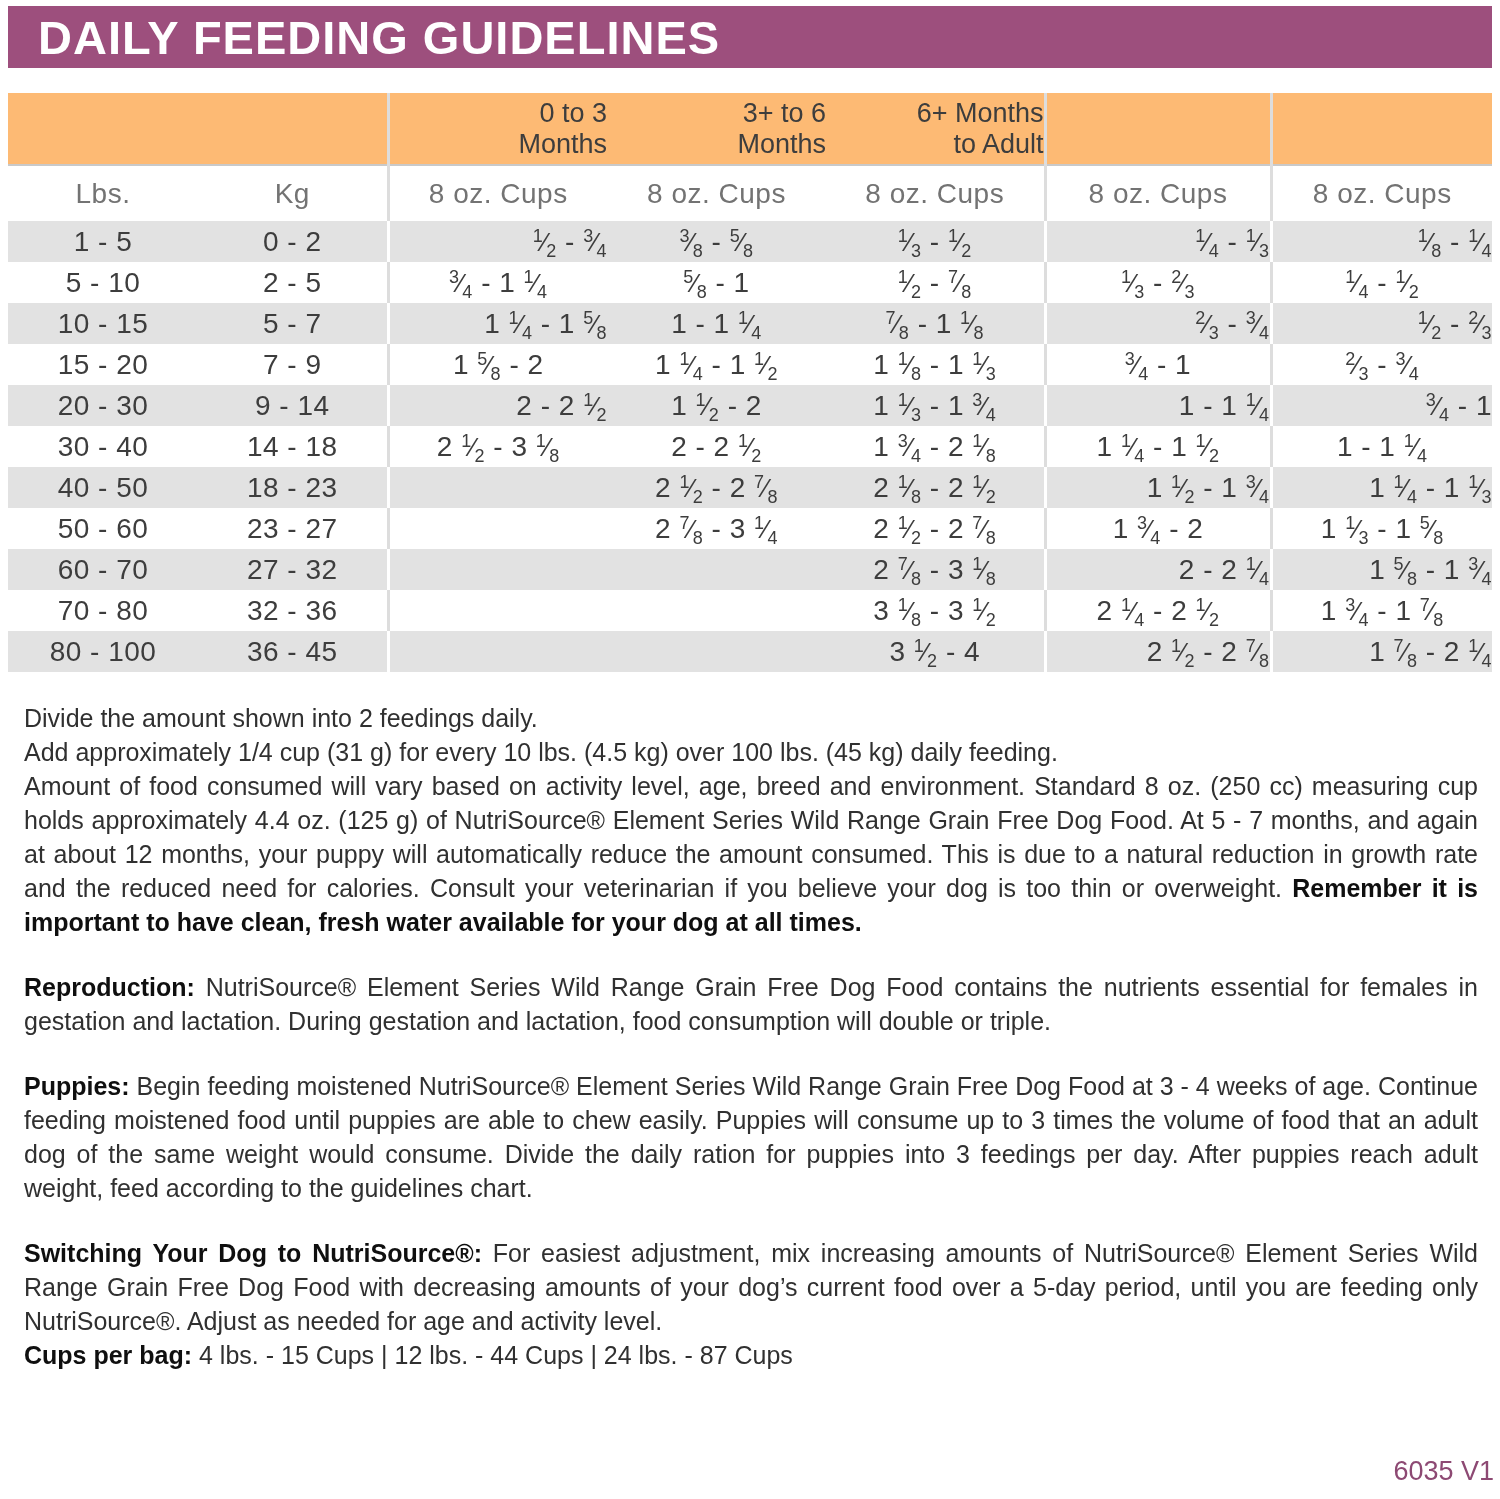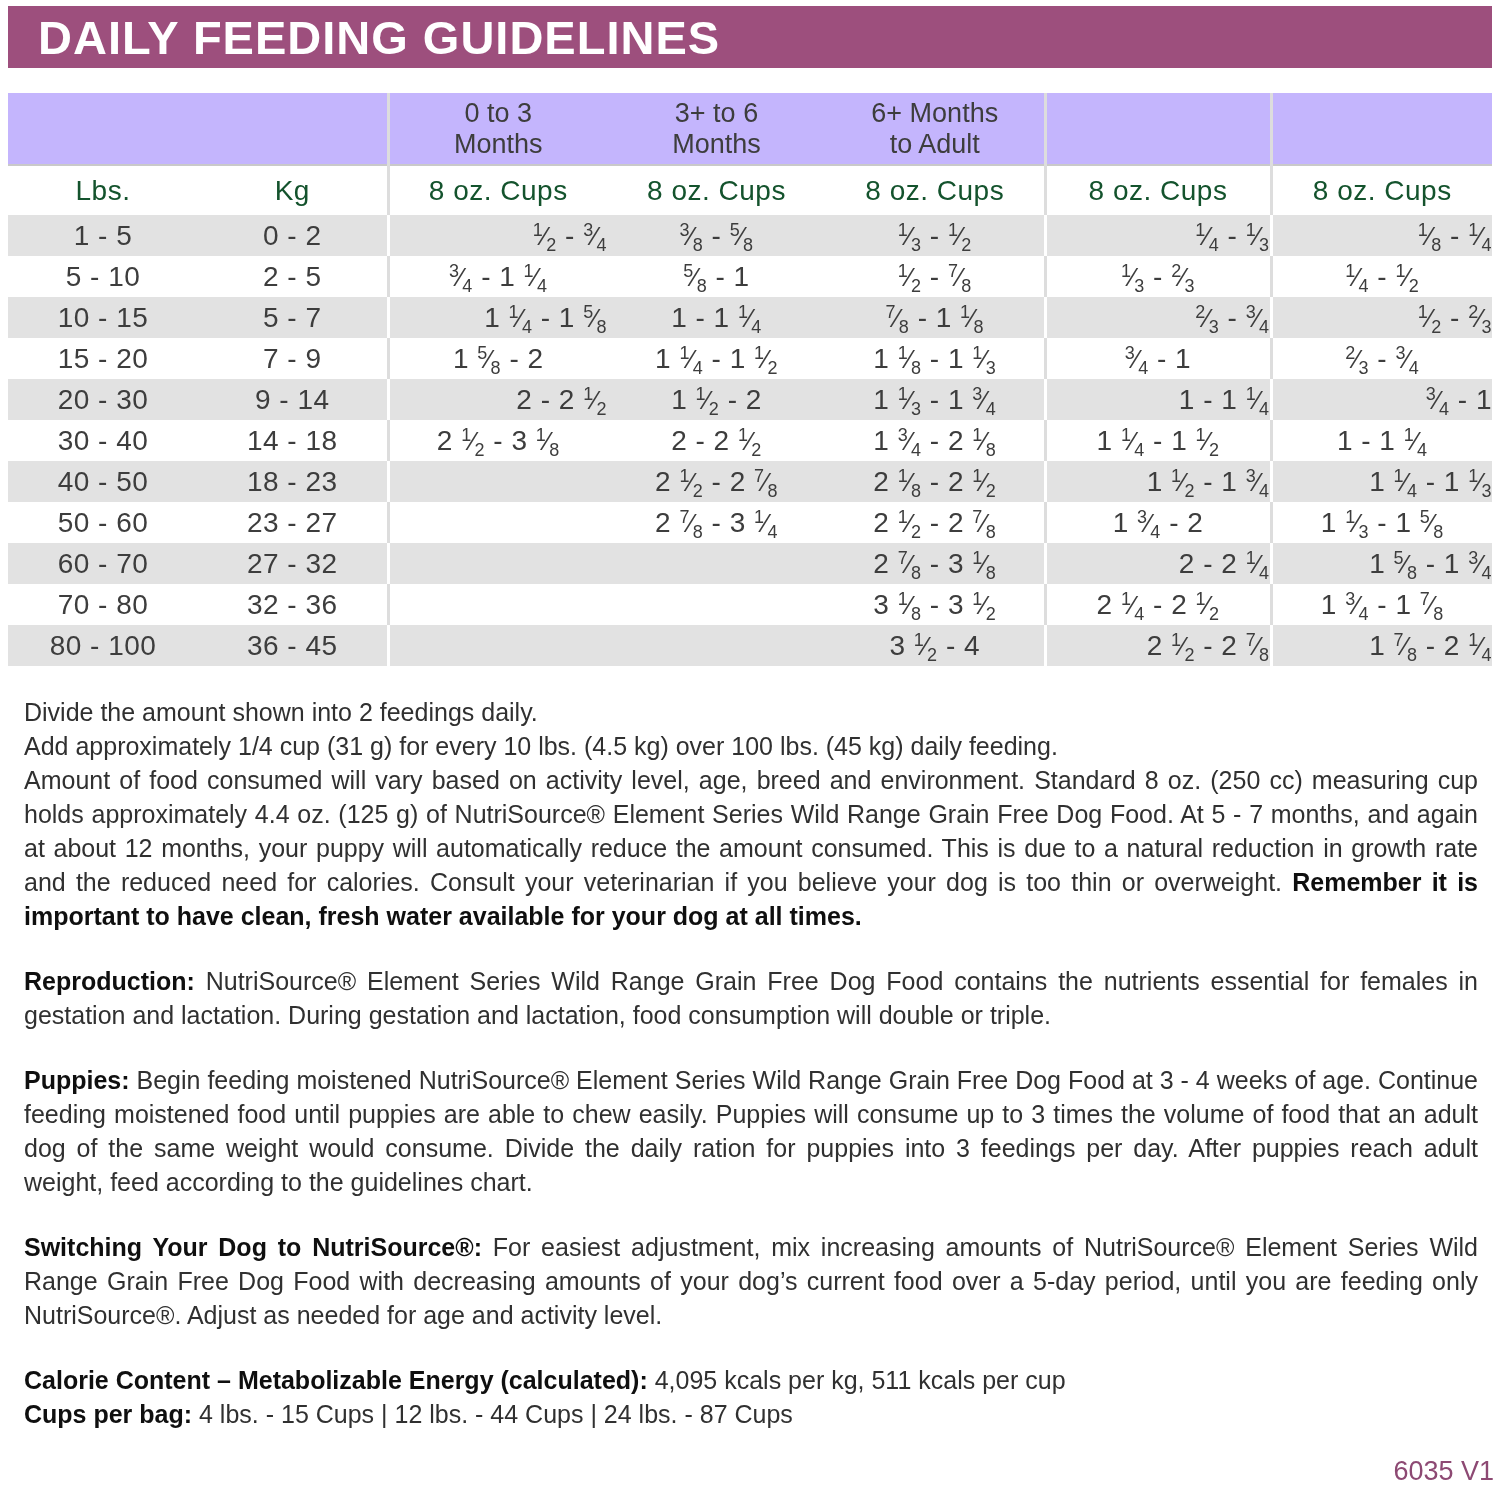--- a/index.html
+++ b/index.html
@@ -20,23 +20,23 @@
   .title-bar h1{margin:0;color:#fff;font-size:47px;font-weight:bold;letter-spacing:1px;}
 
   
   table.feeding{margin:25px 8px 0 8px;width:1484px;border-collapse:collapse;table-layout:fixed;}
   table.feeding th,table.feeding td{padding:0;text-align:center;vertical-align:middle;}
 
   tr.band th{background:var(--band);height:53px;font-size:30px;font-weight:bold;
     color:#1c1c1c;letter-spacing:.5px;}
 
   tr.stages td{height:72px;font-size:27px;line-height:31px;color:#3d3d3d;
-    border-bottom:2px solid var(--rule);background:#c4b5fd;}
-
-  tr.units td{height:50px;font-size:28px;color:#14532d;background:#fff;letter-spacing:.5px;}
+    border-bottom:2px solid var(--rule);background:#fdba74;text-align:right;}
+
+  tr.units td{height:56px;font-size:28px;color:#737373;background:#fff;letter-spacing:.5px;}
 
   tr.data td{height:41px;font-size:28px;color:#3d3d3d;letter-spacing:.5px;background:#fff;}
   tr.data.g td{background:var(--stripe);}
 
   td.sep{border-left:3px solid var(--sep-on-white);}
   tr.data.g td.sep{border-left-color:#fff;text-align:right;}
 
   
   .fr{white-space:nowrap;}
   .fr .fn{font-size:18px;position:relative;top:-9px;}
@@ -194,19 +194,18 @@
       </tbody>
   </table>
 
   <section class="notes">
     <p>Divide the amount shown into 2 feedings daily.</p>
     <p>Add approximately 1/4 cup (31 g) for every 10 lbs. (4.5 kg) over 100 lbs. (45 kg) daily feeding.</p>
     <p class="just">Amount of food consumed will vary based on activity level, age, breed and environment. Standard 8 oz. (250 cc) measuring cup holds approximately 4.4 oz. (125 g) of NutriSource® Element Series Wild Range Grain Free Dog Food. At 5 - 7 months, and again at about 12 months, your puppy will automatically reduce the amount consumed. This is due to a natural reduction in growth rate and the reduced need for calories. Consult your veterinarian if you believe your dog is too thin or overweight. <b>Remember it is important to have clean, fresh water available for your dog at all times.</b></p>
     <p class="just gap"><b>Reproduction:</b> NutriSource® Element Series Wild Range Grain Free Dog Food contains the nutrients essential for females in gestation and lactation. During gestation and lactation, food consumption will double or triple.</p>
     <p class="just gap"><b>Puppies:</b> Begin feeding moistened NutriSource® Element Series Wild Range Grain Free Dog Food at 3 - 4 weeks of age. Continue feeding moistened food until puppies are able to chew easily. Puppies will consume up to 3 times the volume of food that an adult dog of the same weight would consume. Divide the daily ration for puppies into 3 feedings per day. After puppies reach adult weight, feed according to the guidelines chart.</p>
     <p class="just gap"><b>Switching Your Dog to NutriSource®:</b> For easiest adjustment, mix increasing amounts of NutriSource® Element Series Wild Range Grain Free Dog Food with decreasing amounts of your dog’s current food over a 5-day period, until you are feeding only NutriSource®. Adjust as needed for age and activity level.</p>
-    <p class="gap"><b>Calorie Content – Metabolizable Energy (calculated):</b> 4,095 kcals per kg, 511 kcals per cup</p>
     <p><b>Cups per bag:</b>  4 lbs. - 15 Cups  |  12 lbs. - 44 Cups  |  24 lbs. -  87 Cups</p>
   </section>
 
   <div class="footer-code">6035 V1</div>
 
 </div>
 
 </body></html>

